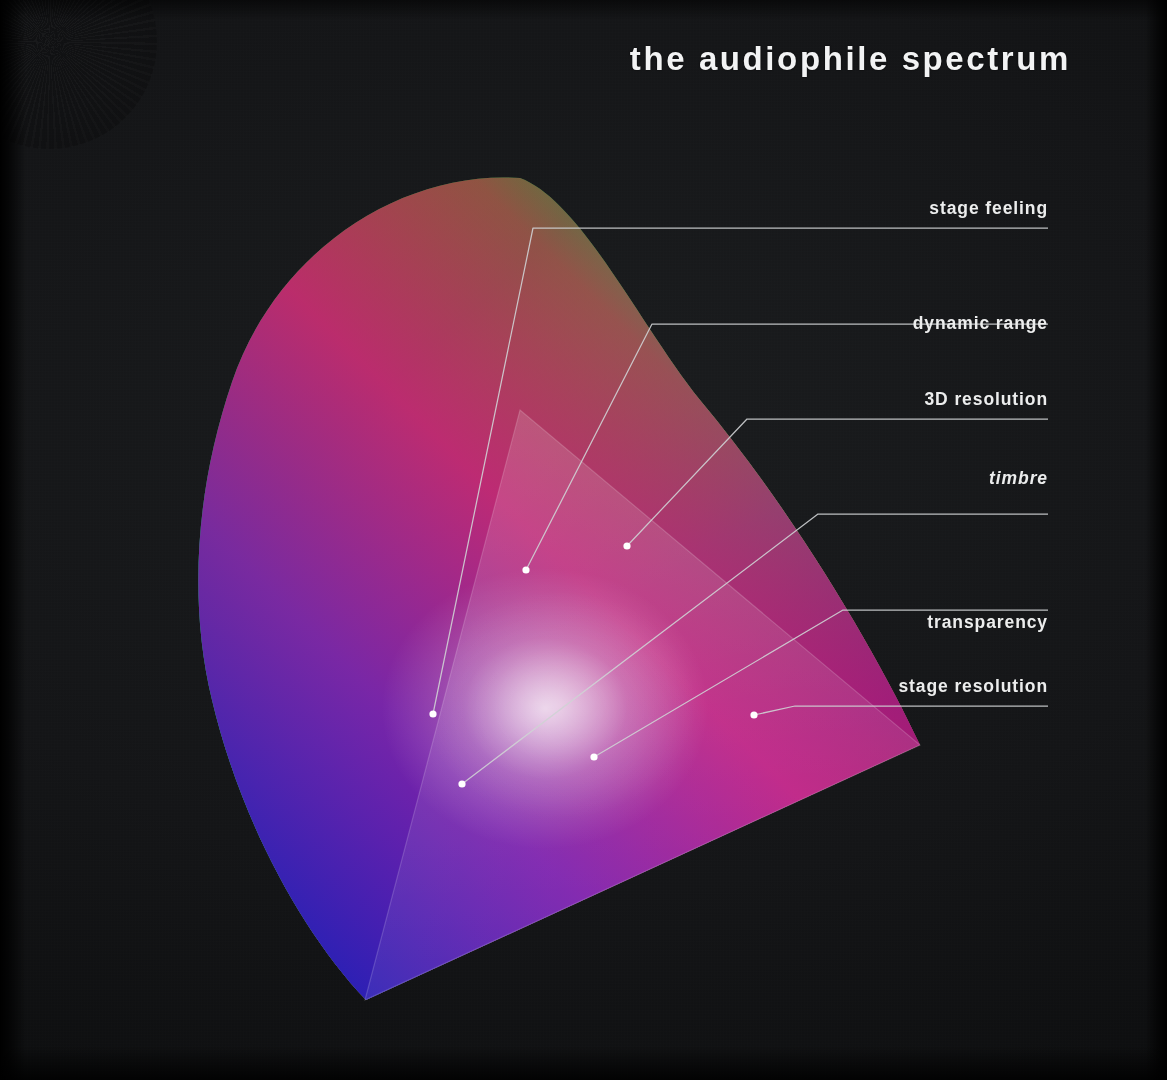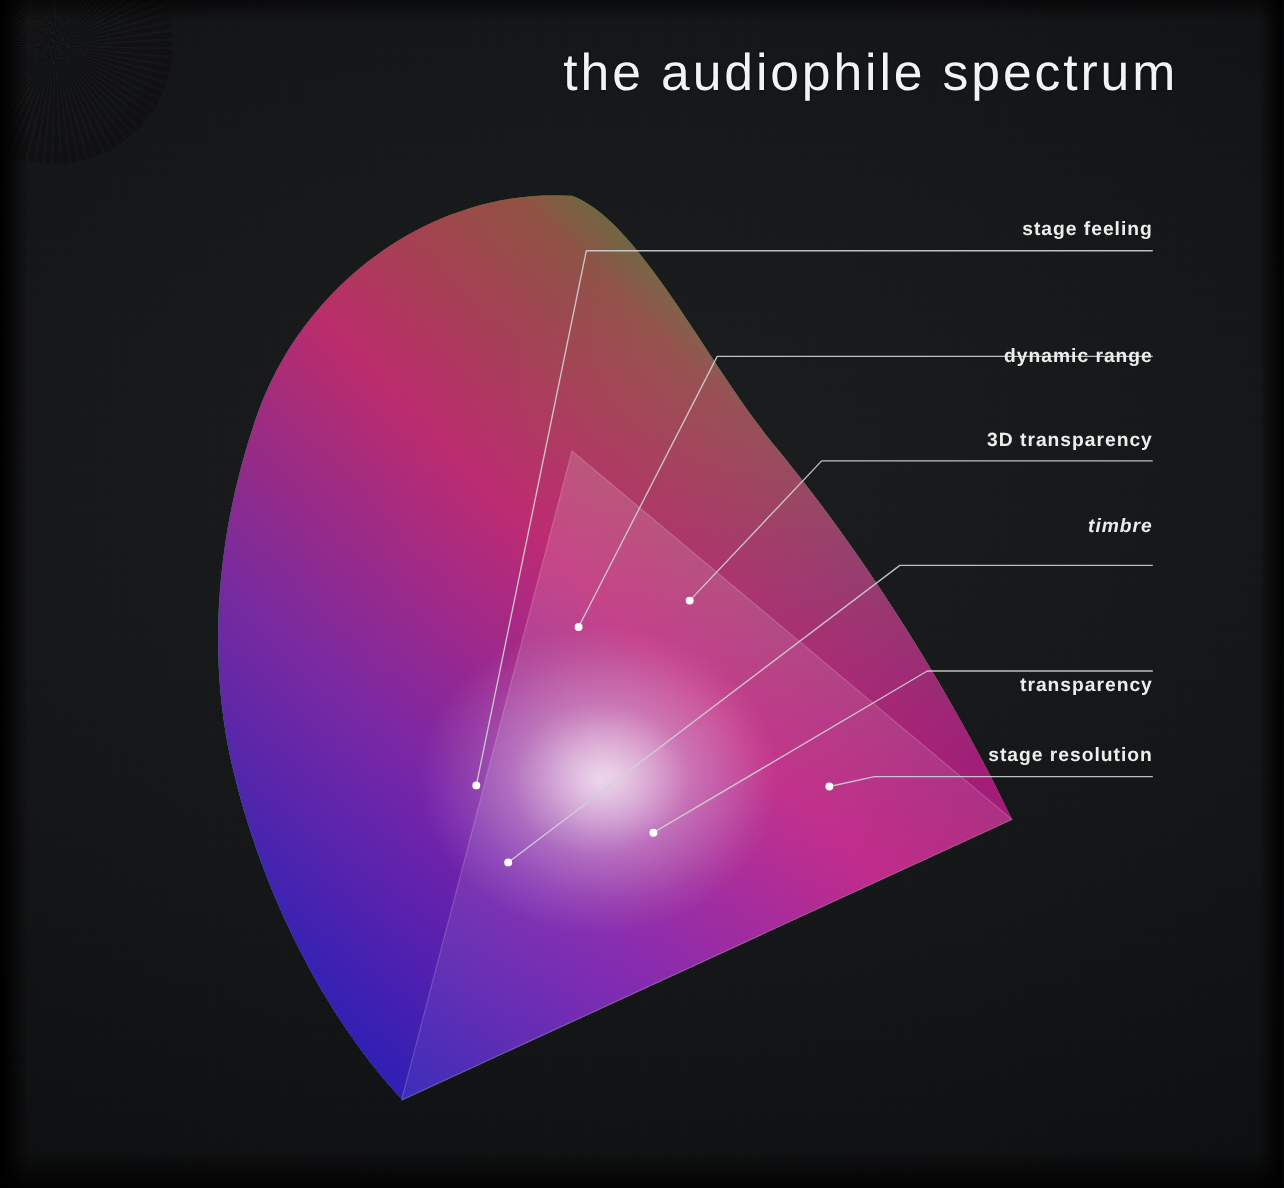--- a/index.html
+++ b/index.html
@@ -77,22 +77,22 @@
     background: radial-gradient(circle at 34% 28%, rgba(0,0,0,.15) 0%, rgba(10,10,11,.55) 62%, rgba(10,10,11,.96) 100%);
   }
 
   
   .title {
     position: absolute;
     left: 0; right: 96px;
     top: 42px;
     text-align: right;
     color: #f2f3f4;
-    font-size: 47px;
-    font-weight: 400;
+    font-size: 33px;
+    font-weight: 700;
     letter-spacing: 2.6px;
     line-height: 1;
     text-shadow: 0 0 2px rgba(0,0,0,.8);
     white-space: nowrap;
   }
 
   
   #diagram {
     position: absolute;
     left: 0; top: 0;
@@ -219,21 +219,21 @@
           <circle cx="754" cy="715" r="3.6" fill="#ffffff"></circle>
         </g>
       </g>
   </svg>
 
   <div class="title">the audiophile spectrum</div>
 
   <div id="callout-layer">
       <div class="callout" style="top: 200px;">stage feeling</div>
       <div class="callout" style="top: 296px; margin-top: 19px;">dynamic range</div>
-      <div class="callout" style="top: 391px;">3D transparency</div>
+      <div class="callout" style="top: 391px;">3D resolution</div>
       <div class="callout" style="top: 470px; font-style: italic;">timbre</div>
       <div class="callout" style="top: 582px; margin-top: 32px;">transparency</div>
       <div class="callout" style="top: 678px;">stage resolution</div>
     </div>
 
   <div class="edge-top"></div>
   <div class="edge-left"></div>
   <div class="edge-right"></div>
   <div class="edge-bottom"></div>
 </div>

